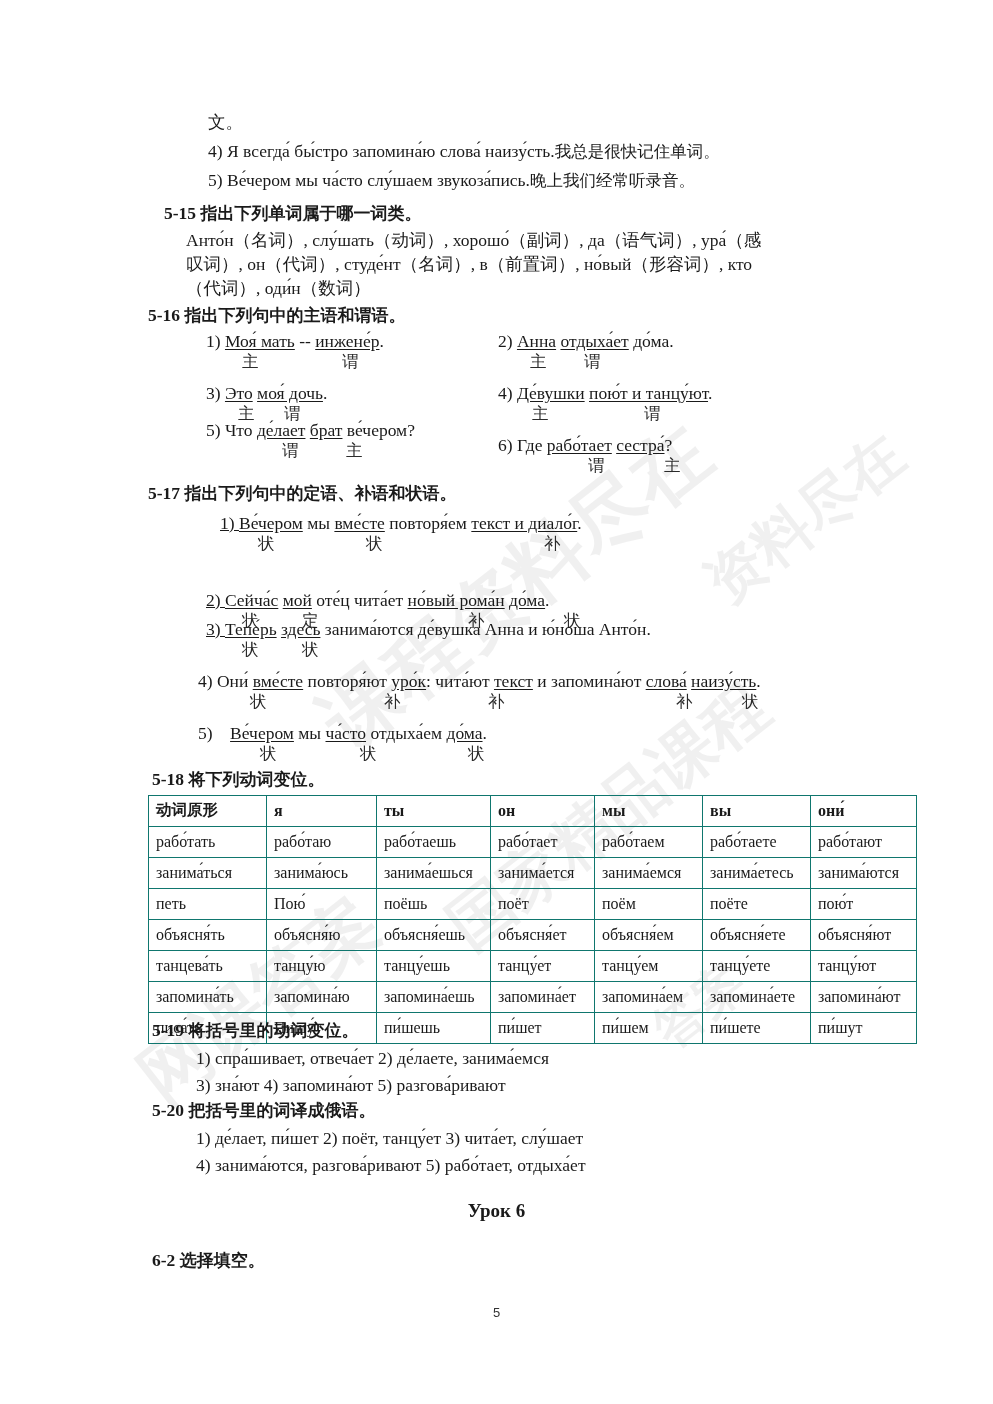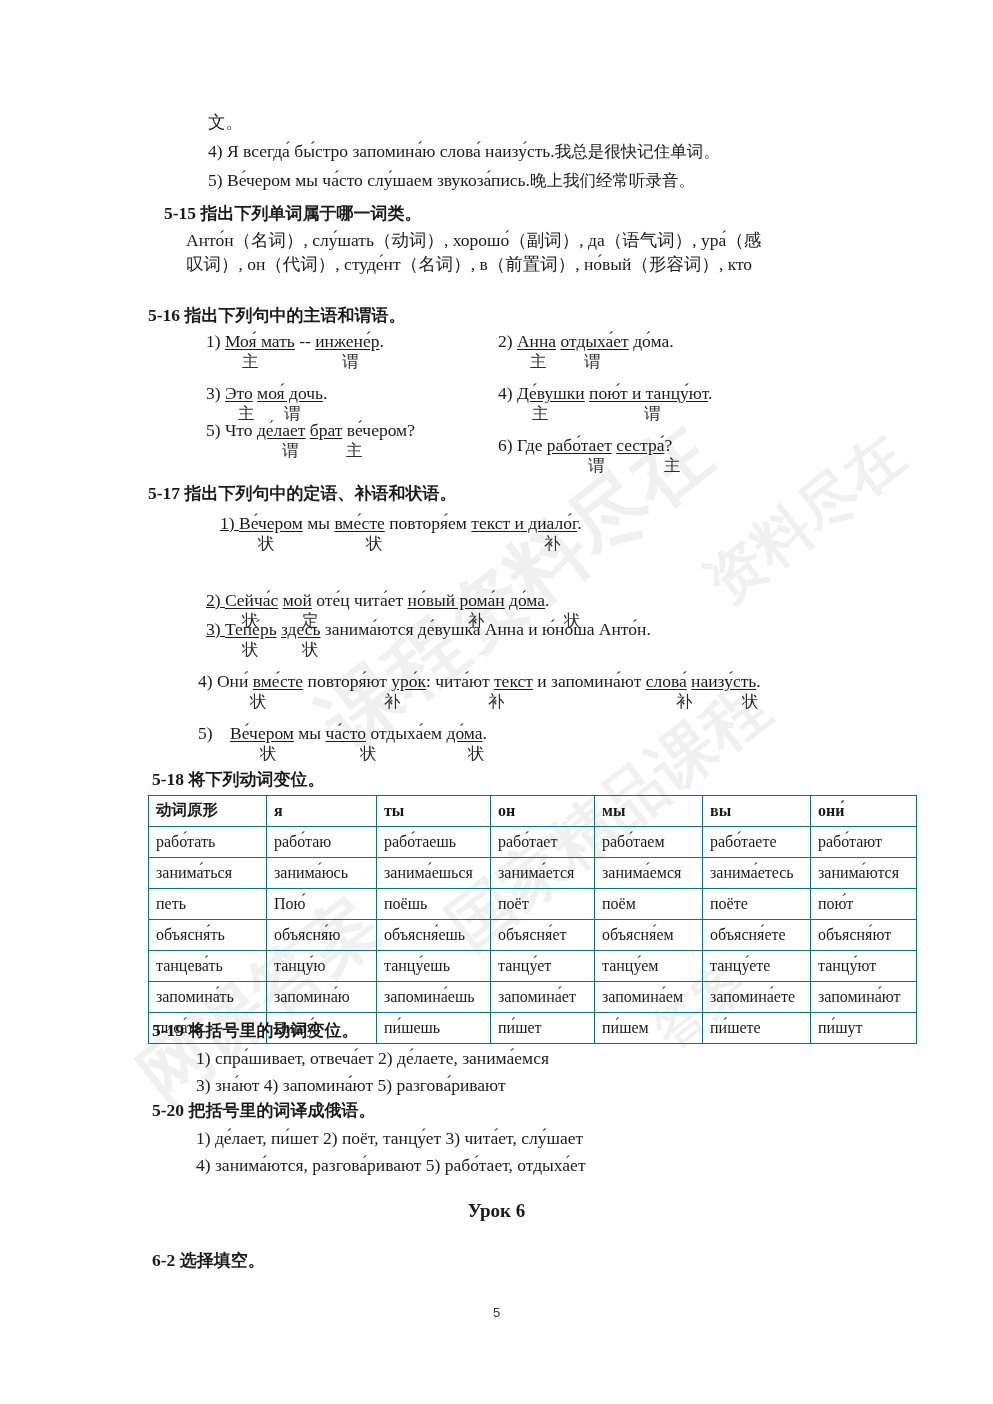--- a/index.html
+++ b/index.html
@@ -155,20 +155,21 @@
 
   <div class="blk" style="left:164px; top:203px;">
     <div class="heading">
       <span class="num">5-15</span>
       <span class="cntxt">指出下列单词属于哪一词类。</span>
     </div>
   </div>
   <div class="blk" style="left:186px; top:228px; width:680px;">
     <div class="mix cnseg" style="line-height:24px;">Анто́н（名词）, слу́шать（动词）, хорошо́（副词）, да（语气词）, ура́（感</div>
     <div class="mix cnseg" style="line-height:24px;">叹词）, он（代词）, студе́нт（名词）, в（前置词）, но́вый（形容词）, кто</div>
+    <div class="mix cnseg" style="line-height:24px;">（代词）, оди́н（数词）</div>
   </div>
 
   <div class="blk" style="left:148px; top:305px;">
     <div class="heading">
       <span class="num">5-16</span>
       <span class="cntxt">指出下列句中的主语和谓语。</span>
     </div>
   </div>
 
   <div class="blk" style="left:206px; top:331px;">

